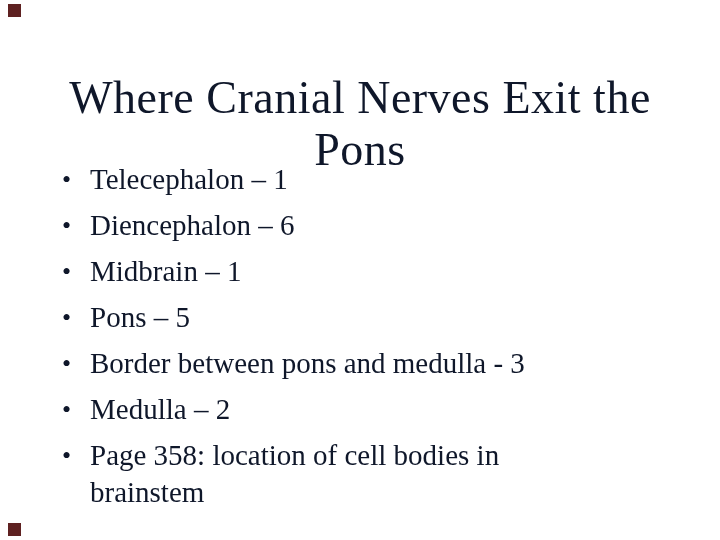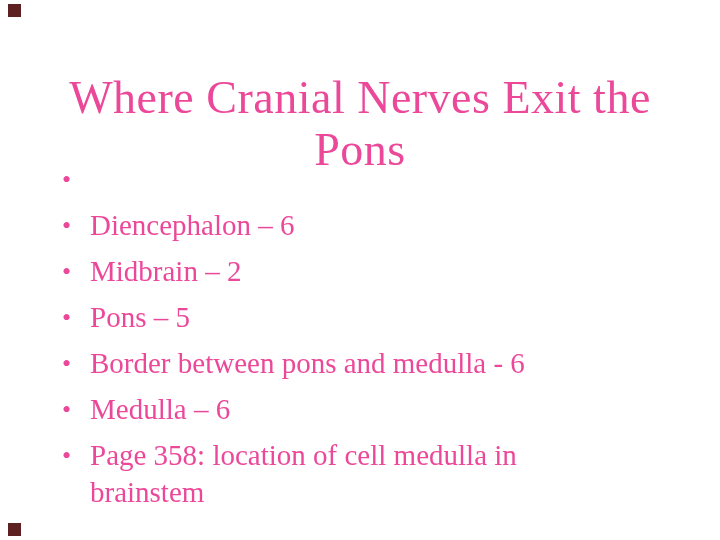--- a/index.html
+++ b/index.html
@@ -66,54 +66,55 @@
     text-align: left;
     padding-left: 2px;
   }
   .bullet-text {
     max-width: 505px;
   }
 </style>
 </head>
 <body>
 
-<div class="slide" style="background: rgb(255, 255, 255); color: #ec4899;">
+<div class="slide" style="background: rgb(255, 255, 255); color: #0f172a;">
 
   <div class="corner-square top" style="background: rgb(94, 33, 33);"></div>
 
   <h1 class="title">
     <span class="title-line">Where Cranial Nerves Exit the</span>
     <span class="title-line">Pons</span>
   </h1>
 
   <ul class="bullet-list">
     <li class="bullet-item">
       <span class="bullet-marker">•</span>
+      <span class="bullet-text">Telecephalon – 1</span>
     </li>
     <li class="bullet-item">
       <span class="bullet-marker">•</span>
       <span class="bullet-text">Diencephalon – 6</span>
     </li>
     <li class="bullet-item">
       <span class="bullet-marker">•</span>
-      <span class="bullet-text">Midbrain – 2</span>
+      <span class="bullet-text">Midbrain – 1</span>
     </li>
     <li class="bullet-item">
       <span class="bullet-marker">•</span>
       <span class="bullet-text">Pons – 5</span>
     </li>
     <li class="bullet-item">
       <span class="bullet-marker">•</span>
-      <span class="bullet-text">Border between pons and medulla - 6</span>
+      <span class="bullet-text">Border between pons and medulla - 3</span>
     </li>
     <li class="bullet-item">
       <span class="bullet-marker">•</span>
-      <span class="bullet-text">Medulla – 6</span>
+      <span class="bullet-text">Medulla – 2</span>
     </li>
     <li class="bullet-item">
       <span class="bullet-marker">•</span>
-      <span class="bullet-text">Page 358: location of cell medulla in brainstem</span>
+      <span class="bullet-text">Page 358: location of cell bodies in brainstem</span>
     </li>
   </ul>
 
   <div class="corner-square bottom" style="background: rgb(94, 33, 33);"></div>
 
 </div>
 
 </body></html>

